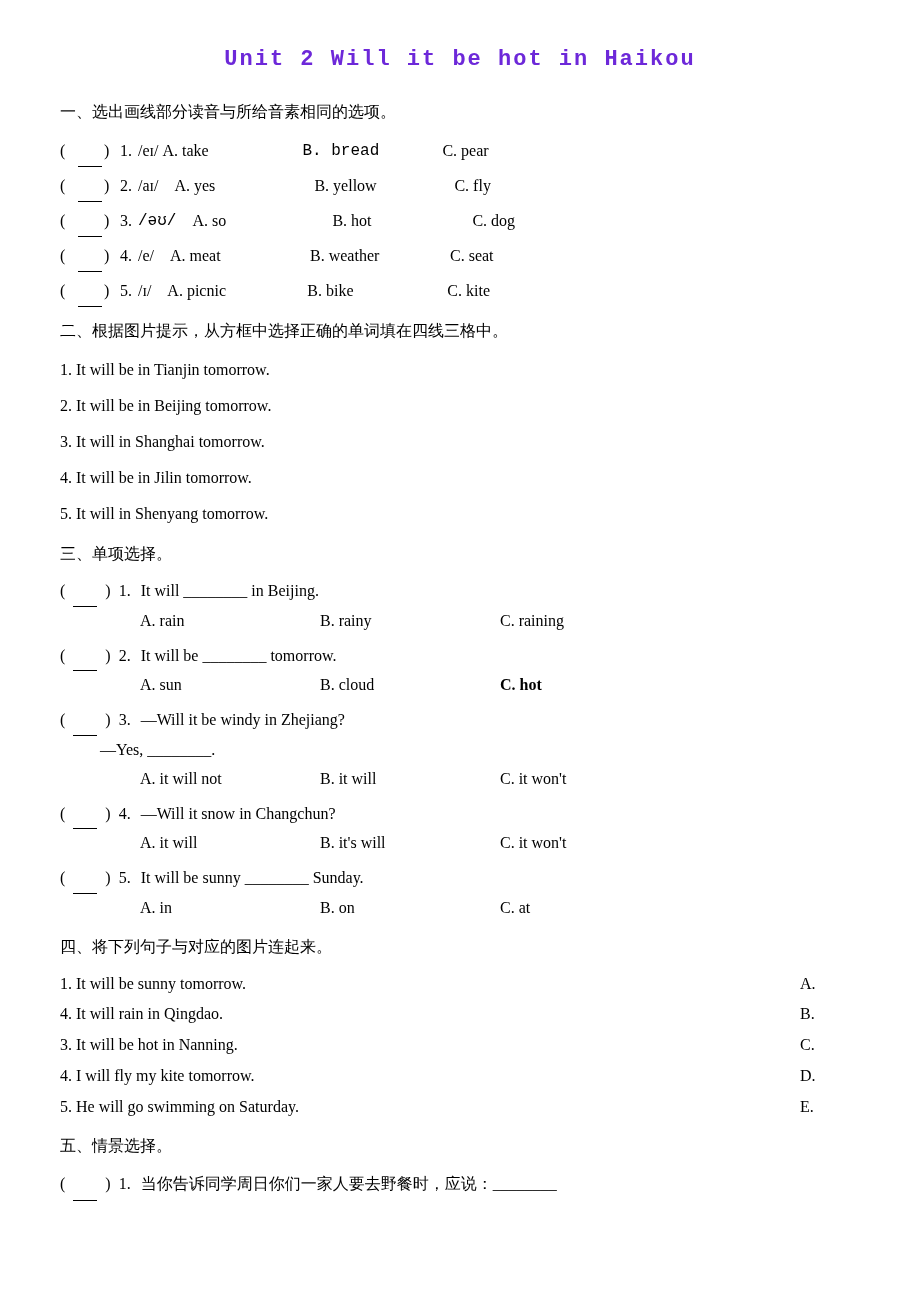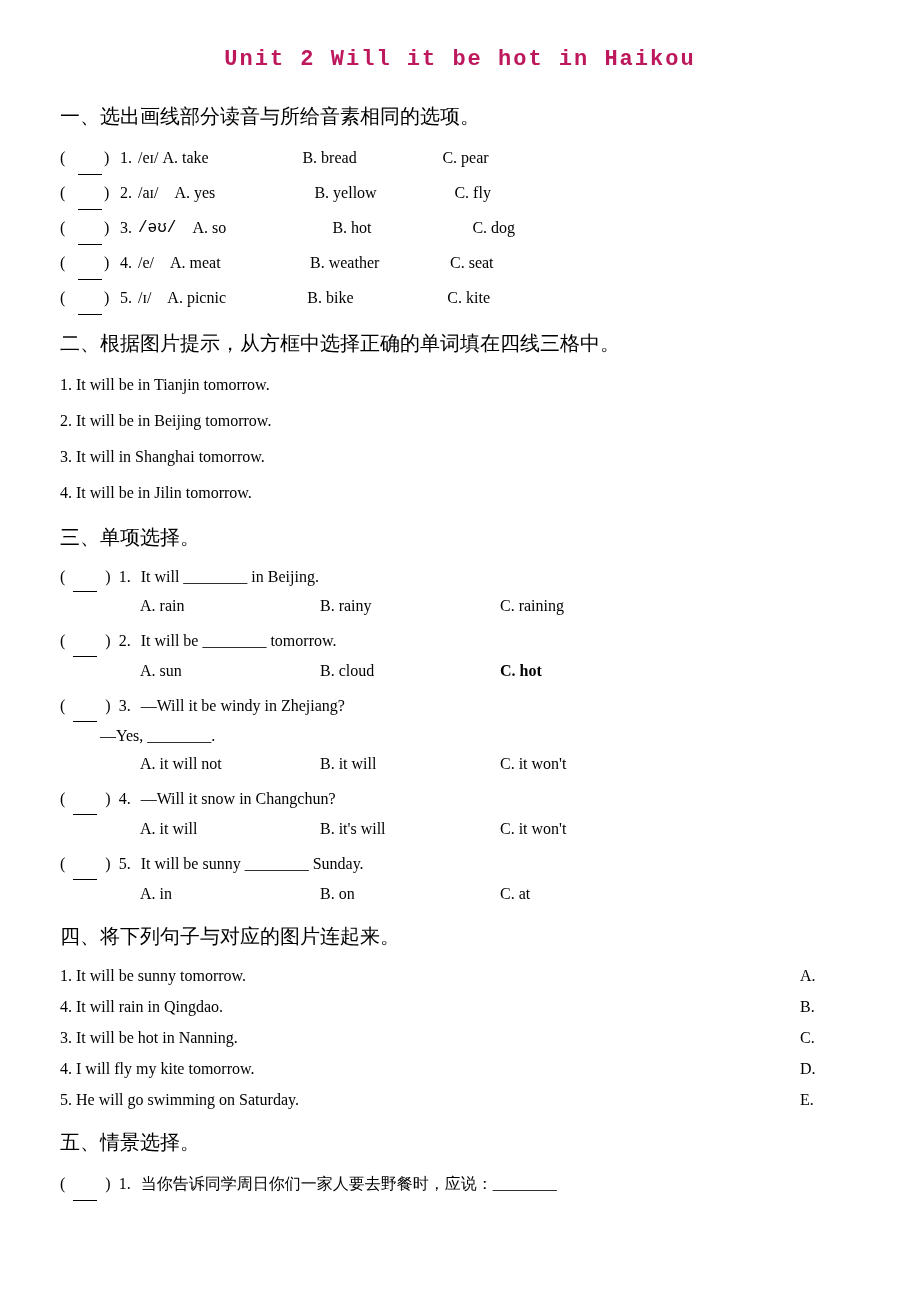--- a/index.html
+++ b/index.html
@@ -14,30 +14,30 @@
       font-size: 16px;
       color: #000000;
       width: 920px;
       min-height: 1302px;
       padding: 40px 60px;
       line-height: 1.8;
     }
 
     .page-title {
       text-align: center;
-      color: #be185d;
+      color: #6d28d9;
       font-family: "Courier New", monospace;
       font-size: 22px;
       font-weight: bold;
       margin-bottom: 18px;
       letter-spacing: 2px;
     }
 
     .section-header {
-      font-size: 20px;
+      font-size: 16px;
       margin-bottom: 8px;
       margin-top: 10px;
     }
 
     .question-item {
       margin-bottom: 4px;
       line-height: 2;
     }
 
     .phonetics-row {
@@ -81,21 +81,21 @@
 
 <div id="section1-items">
 
 <div class="phonetics-row">
     <span style="display:inline-block;width:16px;">(</span>
     <span style="display:inline-block;width:24px;border-bottom:1px solid #000;margin:0 2px;">&nbsp;</span>
     <span style="display:inline-block;width:16px;">)</span>
     <span style="margin-right:6px;">1.</span>
     <span style="font-family:'Times New Roman',serif;margin-right:4px;">/eɪ/</span>
     <span style="display:inline-block;min-width:140px;font-family:Liberation Serif, serif;">A. take</span>
-    <span style="display:inline-block;min-width:140px;">B. bread</span>
+    <span style="display:inline-block;min-width:140px;font-family:Liberation Mono, monospace;">B. bread</span>
     <span>C. pear</span>
   </div>
     <div class="phonetics-row">
     <span style="display:inline-block;width:16px;">(</span>
     <span style="display:inline-block;width:24px;border-bottom:1px solid #000;margin:0 2px;">&nbsp;</span>
     <span style="display:inline-block;width:16px;">)</span>
     <span style="margin-right:6px;">2.</span>
     <span style="font-family:'Times New Roman',serif;margin-right:16px;">/aɪ/</span>
     <span style="display:inline-block;min-width:140px;">A. yes</span>
     <span style="display:inline-block;min-width:140px;">B. yellow</span>
@@ -132,20 +132,21 @@
     <span>C. kite</span>
   </div>
   </div>
 
 <div class="section-header">二、根据图片提示，从方框中选择正确的单词填在四线三格中。</div>
 <div id="section2-items">
     <div class="question-item">1. It will be   in Tianjin tomorrow.</div>
     <div class="question-item">2. It will be   in Beijing tomorrow.</div>
     <div class="question-item">3. It will in Shanghai tomorrow.</div>
     <div class="question-item">4. It will be in Jilin tomorrow.</div>
+    <div class="question-item">5. It will   in Shenyang tomorrow.</div>
   </div>
 
 <div class="section-header">三、单项选择。</div>
 <div id="section3-items">
     <div style="margin-bottom: 6px;">
       <div>
     <span>(</span>
     <span style="display:inline-block;width:24px;border-bottom:1px solid #000;margin:0 4px;">&nbsp;</span>
     <span>)</span>
     <span style="margin-right:6px;margin-left:4px;">1.</span>

